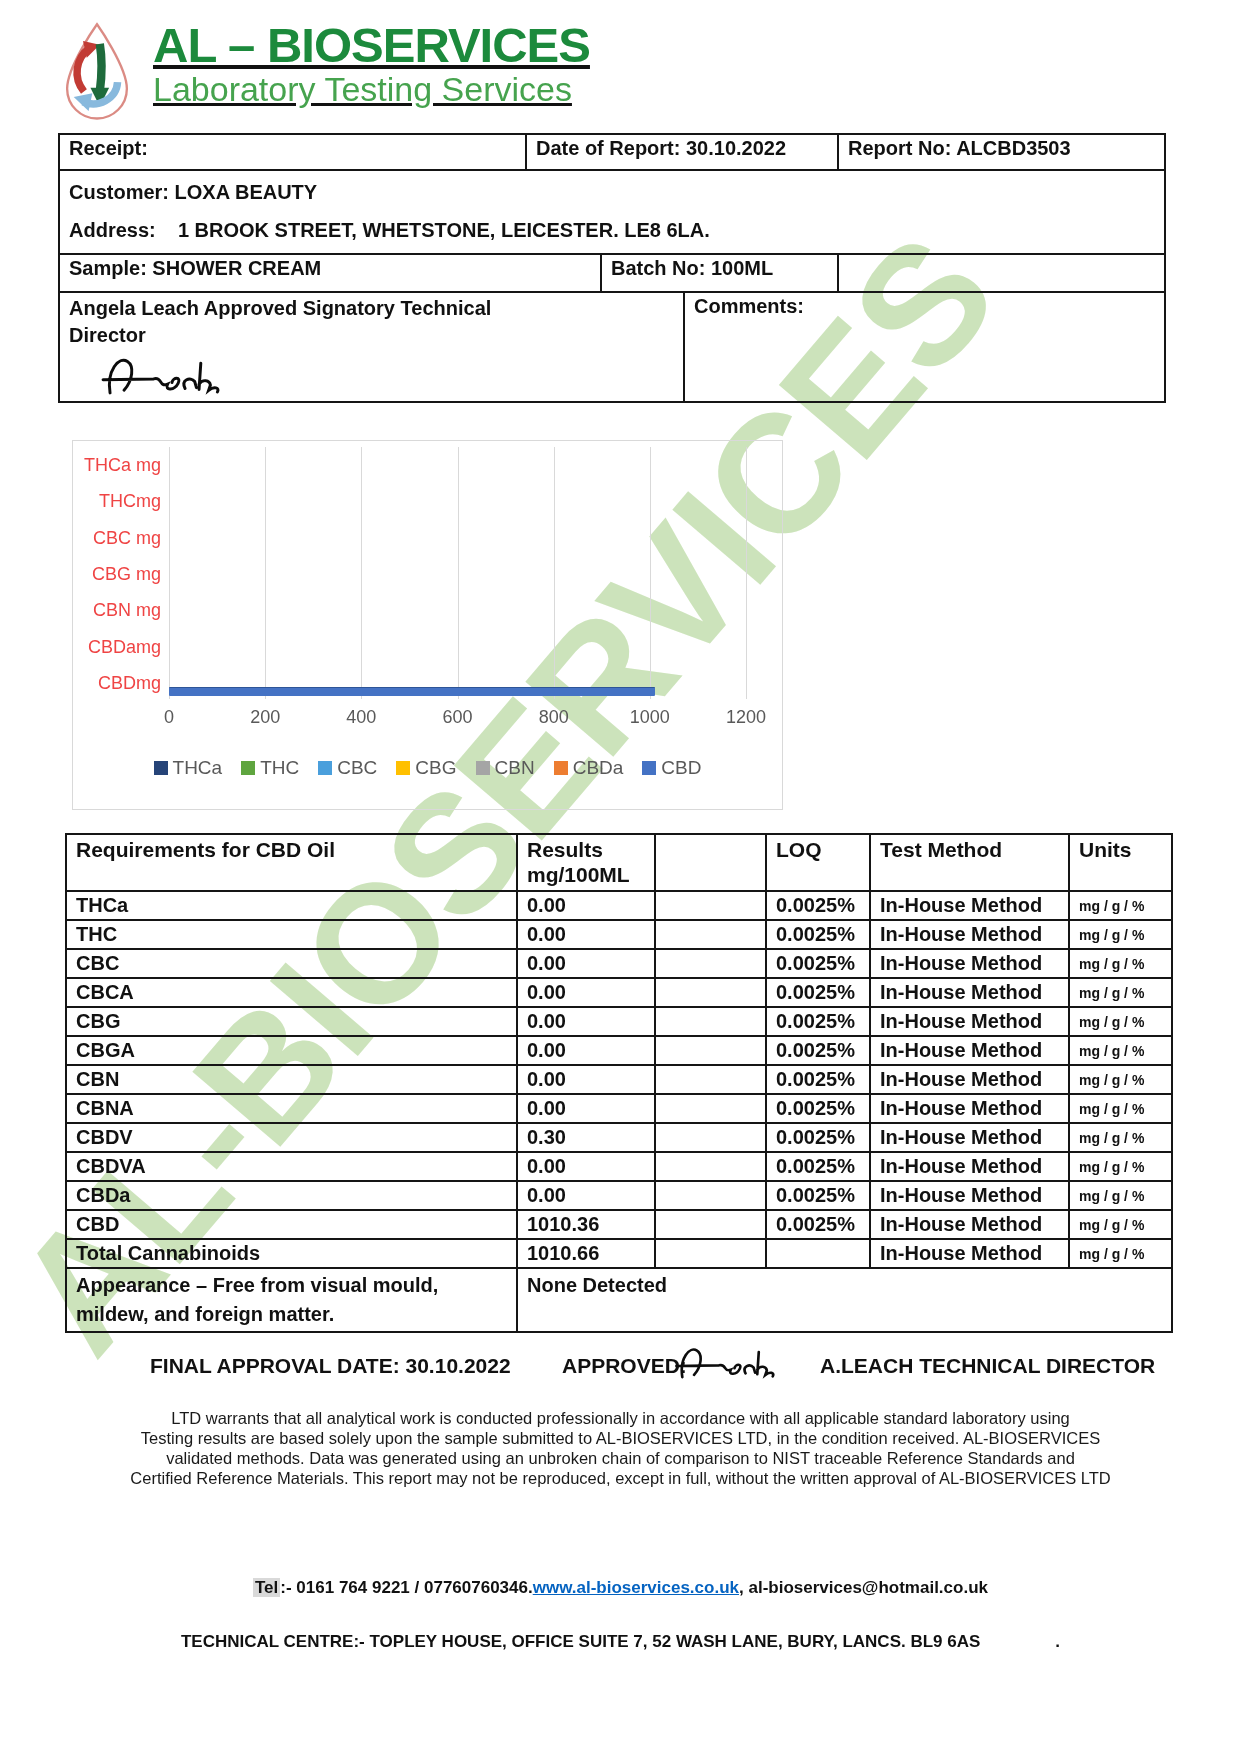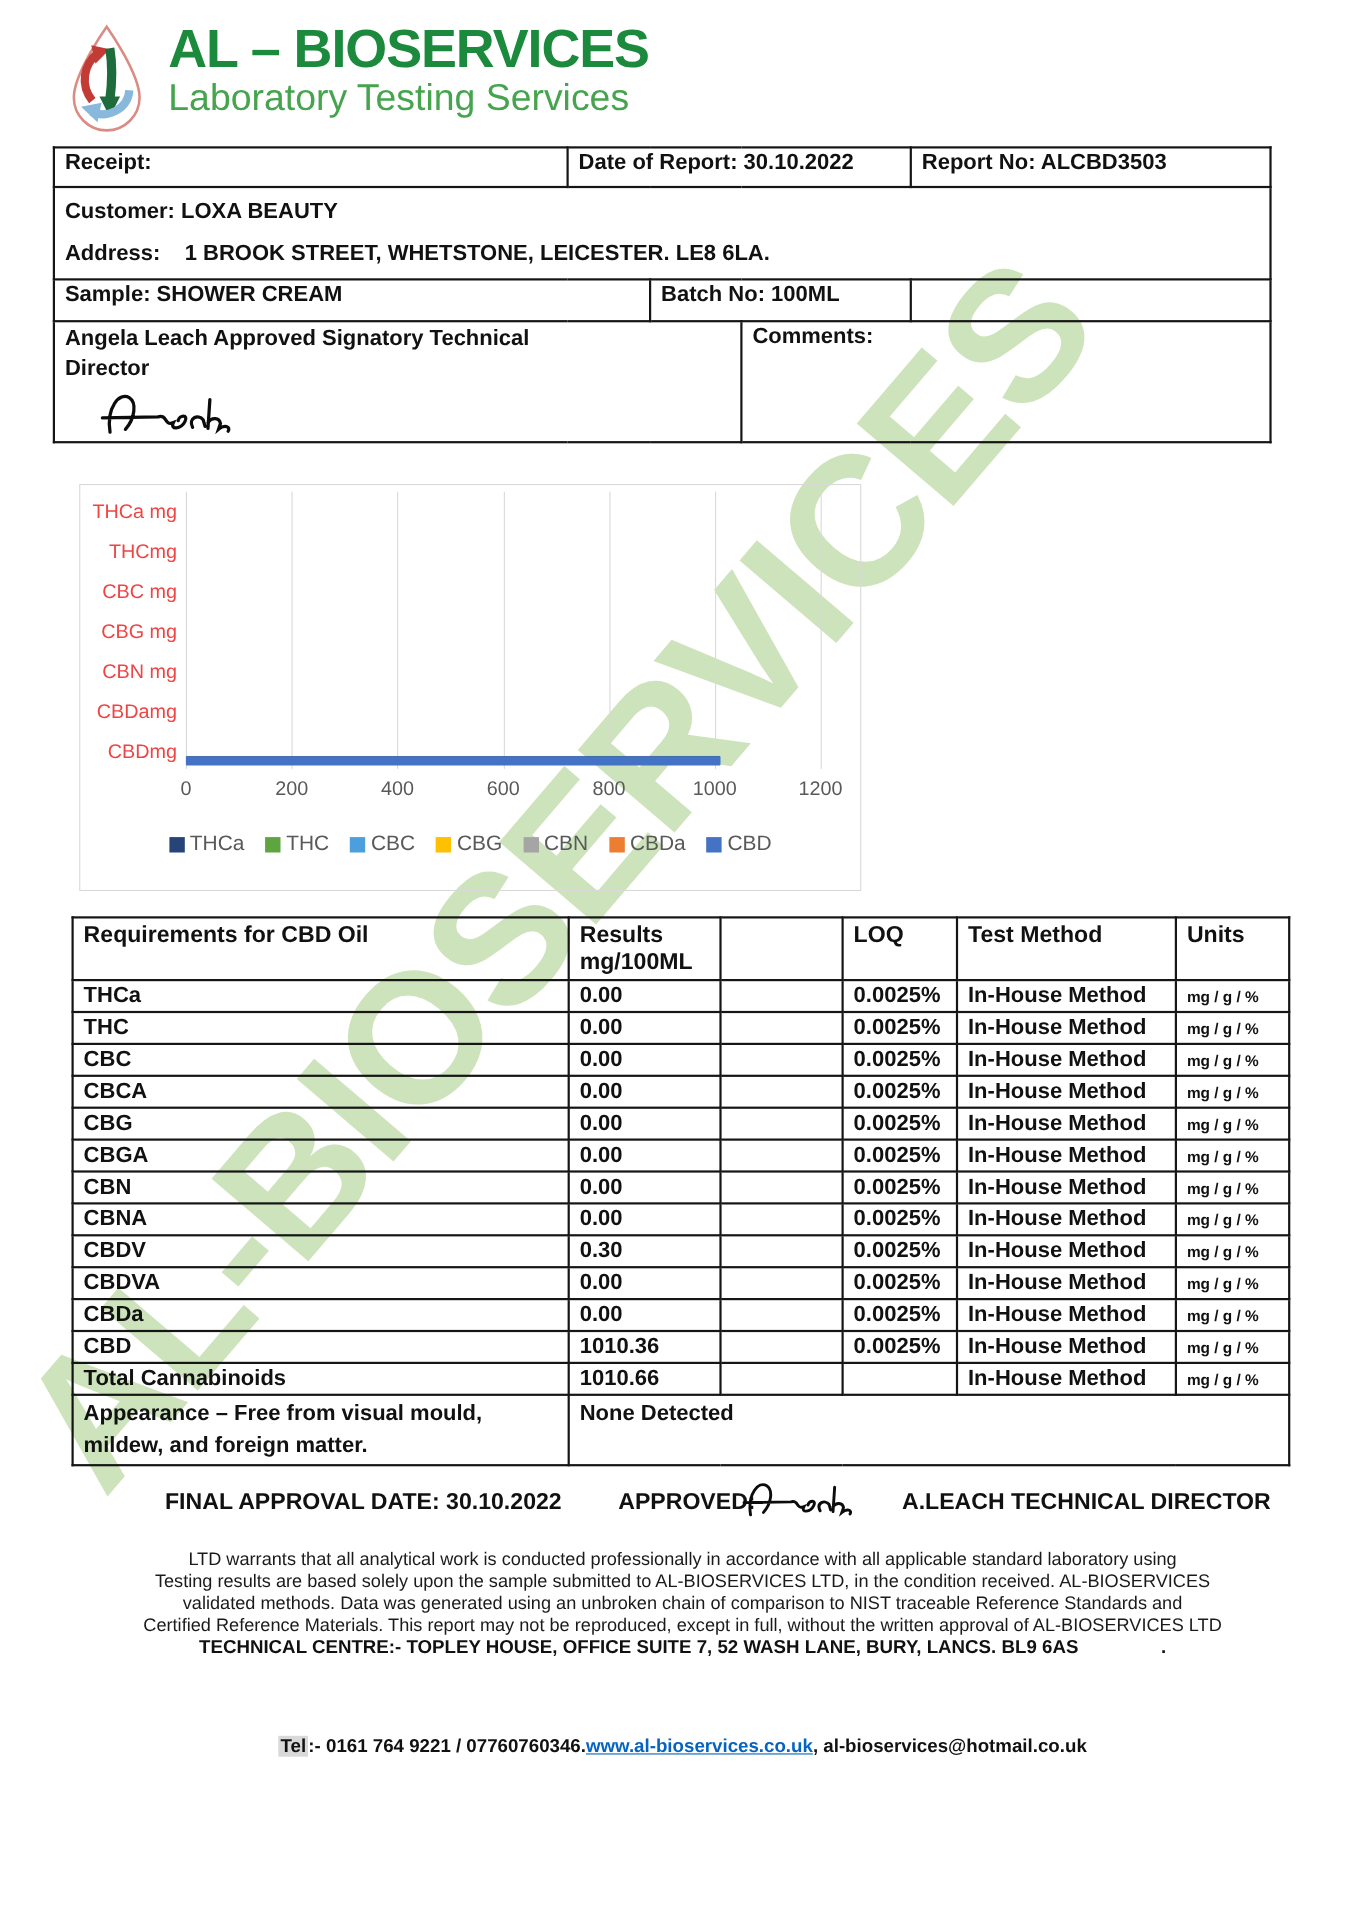--- a/index.html
+++ b/index.html
@@ -15,29 +15,29 @@
   .watermark {
     position: absolute; left: 505px; top: 795px;
     transform: translate(-50%,-50%) rotate(-49.5deg);
     font-size: 168px; font-weight: 800; letter-spacing: -2px;
     color: #b5d79b; opacity: .68; white-space: nowrap;
     z-index: 1; pointer-events: none;
   }
   .layer { position: absolute; z-index: 2; }
 
   
-  .logo-block { left: 55px; top: 20px; display: flex; align-items: flex-start; }
+  .logo-block { left: 55px; top: 20px; display: flex; align-items: flex-start; text-decoration: underline; }
   .logo-text { margin-left: 14px; }
   .brand-title { font-size: 49px; font-weight: 800; color: #1c8a3c; letter-spacing: -1px; line-height: 1.05; }
   .brand-sub   { font-size: 34px; font-weight: 400; color: #46a34e; line-height: 1.1; }
 
   
   table.doc { border-collapse: collapse; table-layout: fixed; }
   table.doc td { border: 2px solid #151515; font-weight: 700; padding: 2px 9px; vertical-align: top; }
-  .info-table { left: 48px; top: 133px; padding-left: 13px; }
+  .info-table { left: 58px; top: 133px; padding-left: 13px; }
   .info-table td { font-size: 20px; }
   .row-a td { height: 36px; vertical-align: middle; }
   .row-b td { height: 84px; margin-top: 34px; }
   .row-b .line { line-height: 38px; white-space: pre-wrap; }
   .row-c td { height: 38px; vertical-align: middle; }
   .row-d td { height: 104px; }
   .signatory-text { max-width: 500px; line-height: 1.35; }
   .sig-svg { display:block; margin: 2px 0 0 28px; }
 
   
@@ -76,21 +76,21 @@
   .approval { left: 65px; top: 1340px; width: 1106px; height: 66px; font-weight: 700; font-size: 21px; }
   .approval span { position: absolute; top: 14px; white-space: nowrap; }
   .approval .d1 { left: 85px; }
   .approval .d2 { left: 497px; }
   .approval .d3 { left: 755px; }
   .approval svg { position: absolute; left: 607px; top: 0; }
 
   
   .disclaimer { left: 120px; top: 1408px; width: 1001px; text-align: center;
                 font-size: 16.5px; line-height: 20px; color: #1a1a1a; }
-  .tech-line  { left: 0; top: 1488px; width: 1241px; text-align: center; font-weight: 700; font-size: 17px; }
+  .tech-line  { left: 0; top: 1632px; width: 1241px; text-align: center; font-weight: 700; font-size: 17px; }
   .tech-line .end-dot { margin-left: 75px; }
   .tel-line   { left: 0; top: 1578px; width: 1241px; text-align: center; font-weight: 700; font-size: 17px; }
   .tel-hl { background: #d9d9d9; padding: 0 2px; }
   .site-link { color: #0563c1; text-decoration: underline; cursor: pointer; }
 </style>
 </head>
 <body>
 
 <div class="watermark">AL-BIOSERVICES</div>
 

